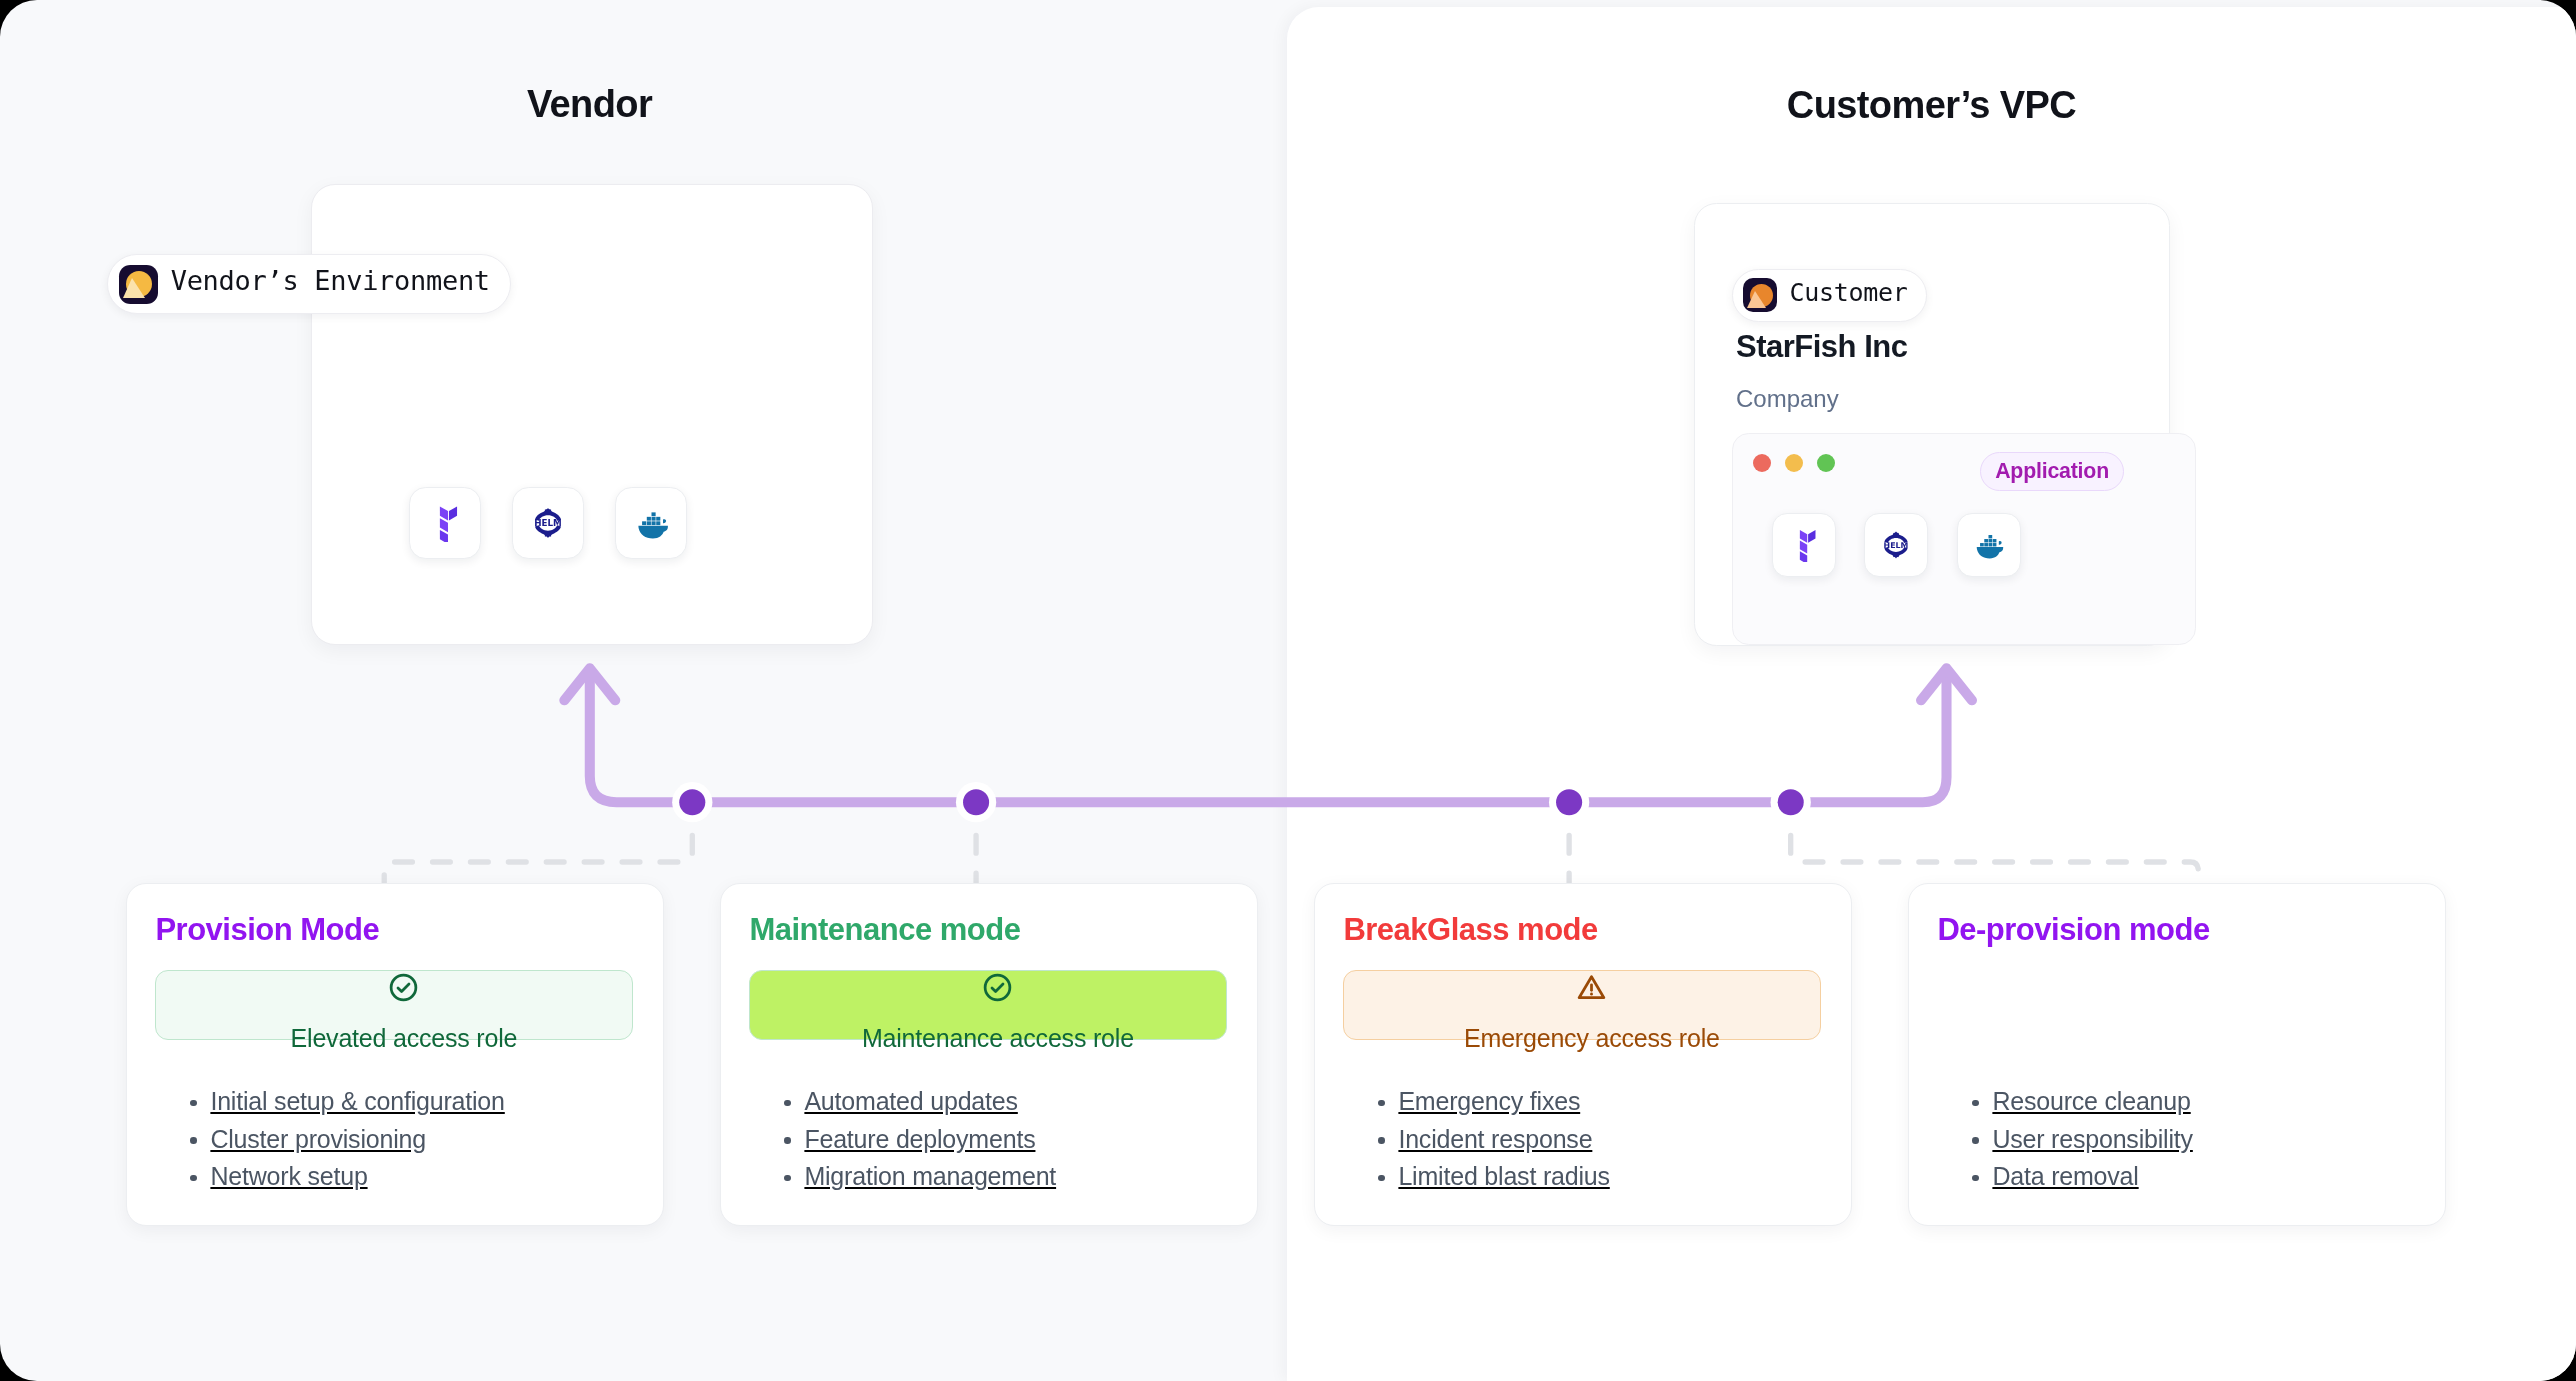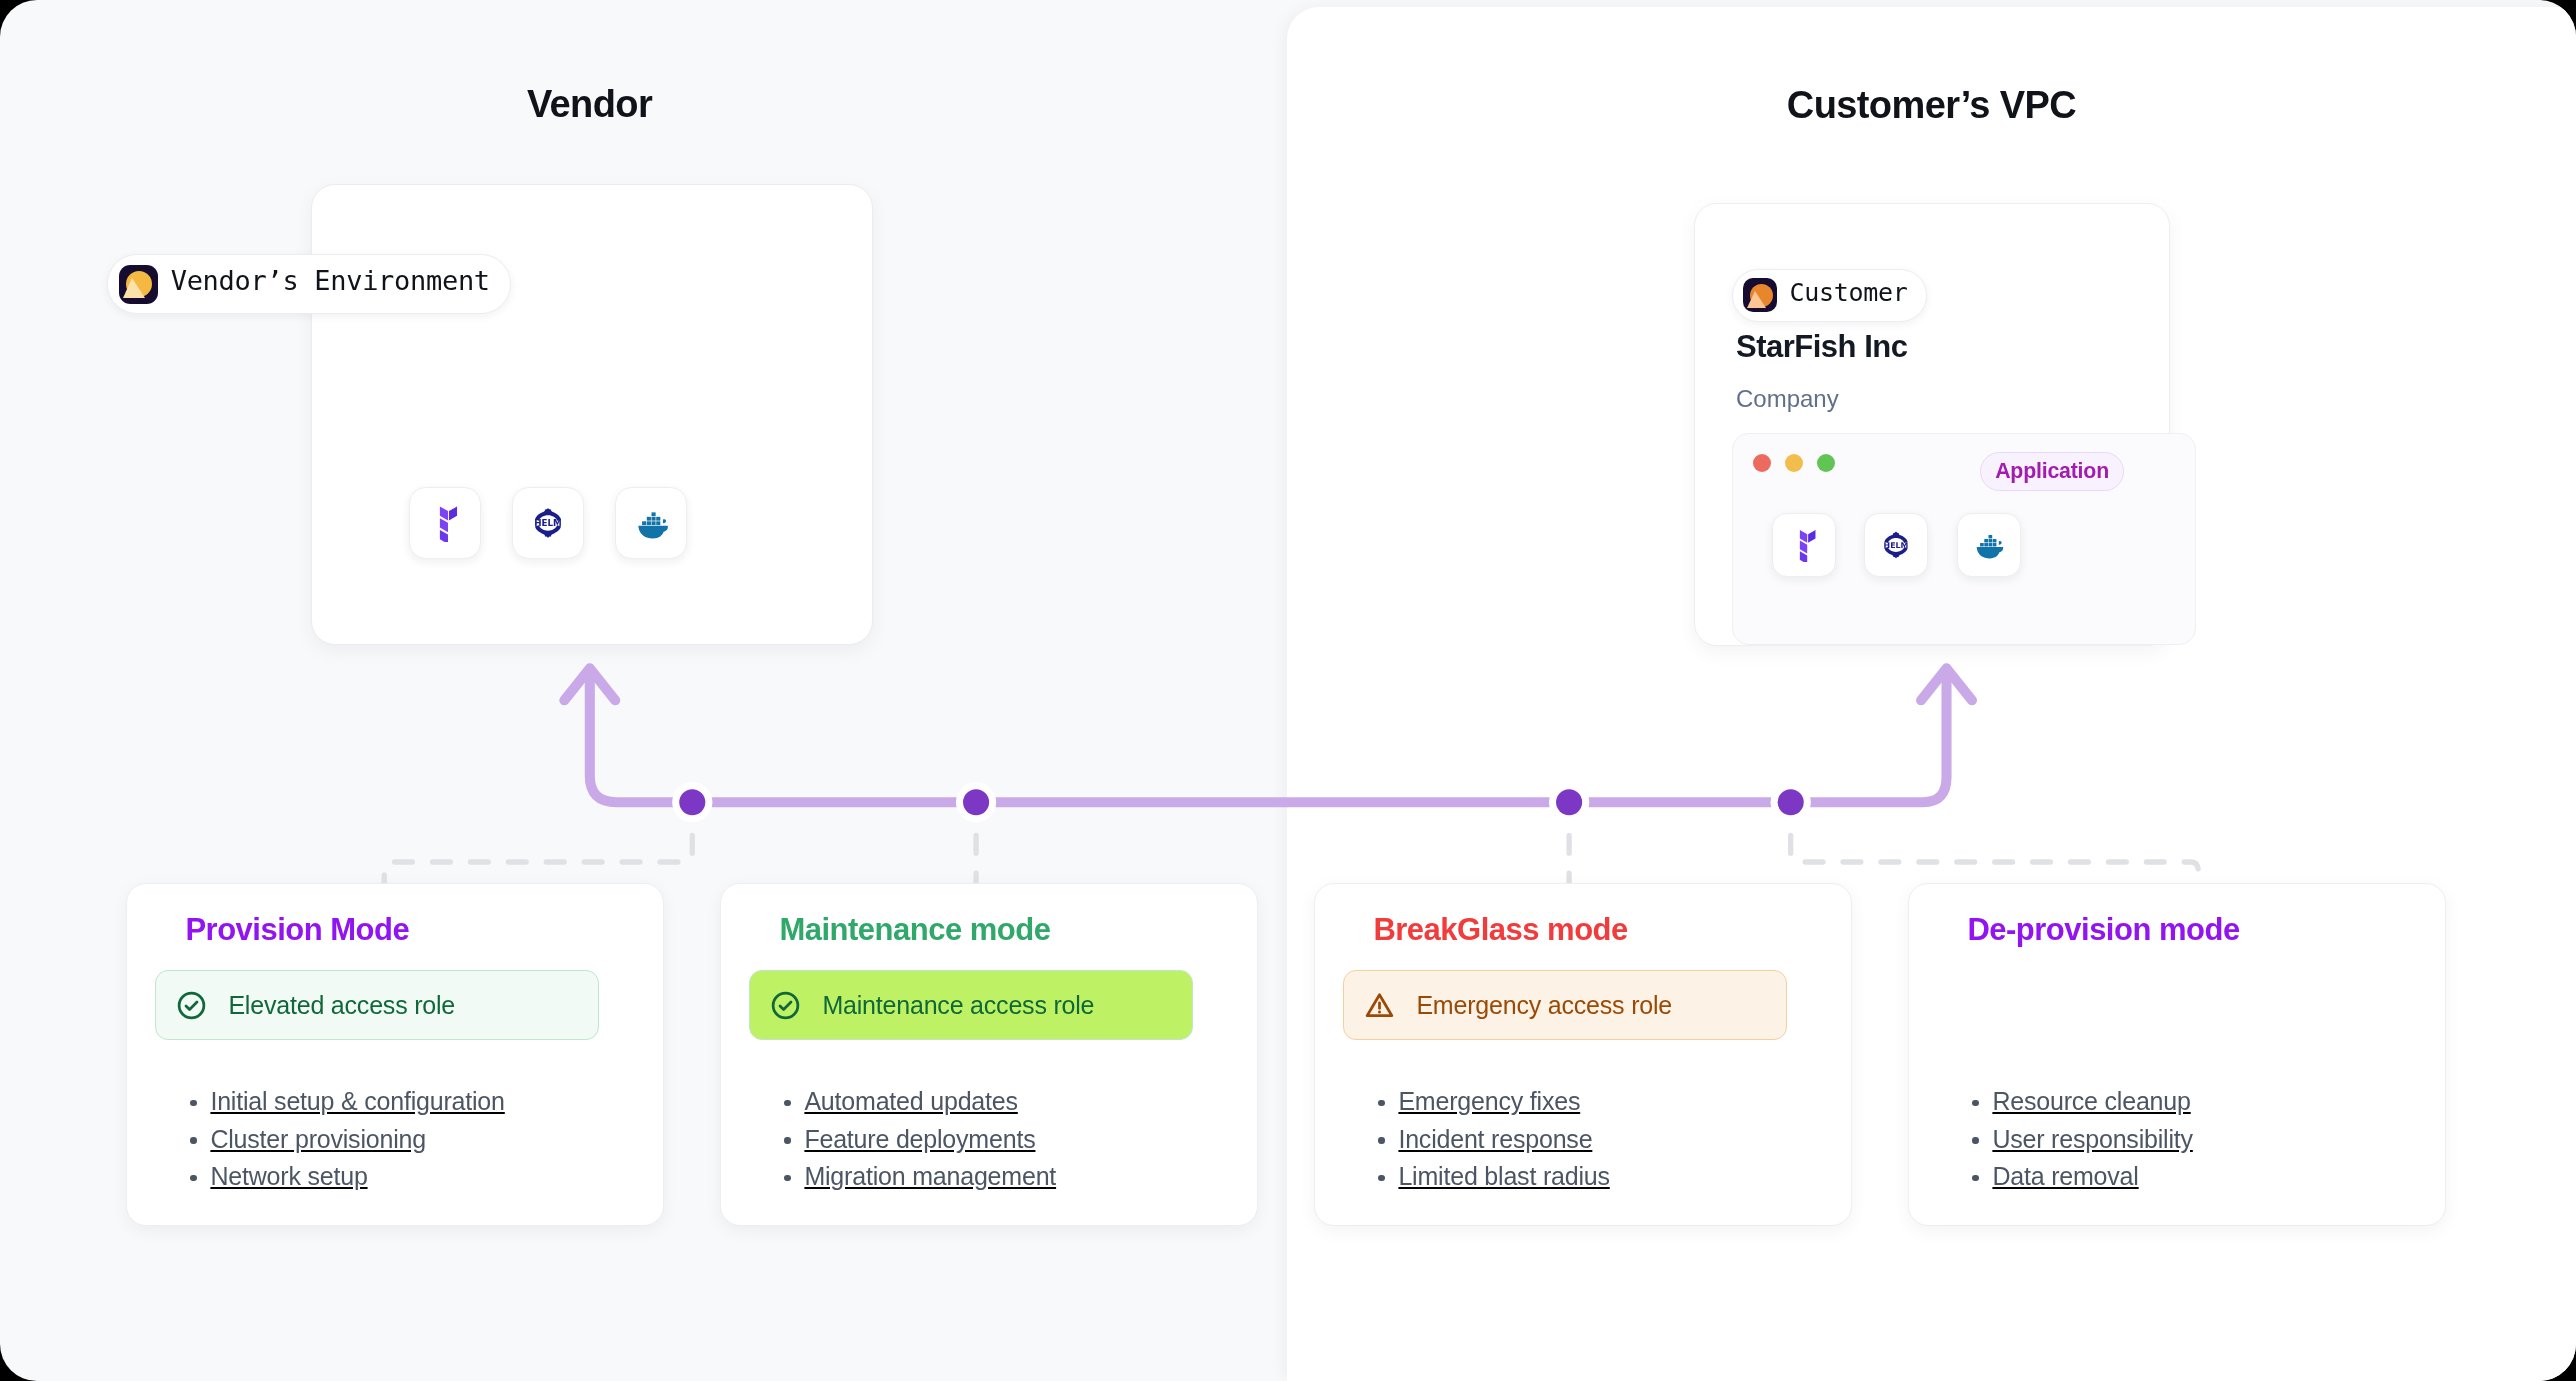--- a/index.html
+++ b/index.html
@@ -96,25 +96,25 @@
     position:absolute;top:883px;width:536px;height:341px;
     background:#fff;border:0.6px solid #eceef1;border-radius:20px;
     box-shadow:0 4.7px 16.6px rgba(16,24,40,.05);
   }
   #card-provision{left:126px;}
   #card-maintenance{left:720px;}
   #card-breakglass{left:1314px;}
   #card-deprovision{left:1908px;}
 
   .mode-title{position:absolute;left:28.4px;top:28.4px;font-size:31px;
-    font-weight:bold;letter-spacing:-0.5px;white-space:nowrap;margin-left:30px;}
-
-  .role-pill{position:absolute;left:28.4px;top:86px;width:444px;height:70px;
+    font-weight:bold;letter-spacing:-0.5px;white-space:nowrap;}
+
+  .role-pill{position:absolute;left:28.4px;top:86px;width:478px;height:70px;
     border-radius:13px;display:flex;align-items:center;gap:20px;
-    box-sizing:border-box;padding-left:19px;}
+    box-sizing:border-box;padding-left:19px;flex-direction:column;}
   .role-pill svg{flex:none;}
   .role-text{font-size:25px;letter-spacing:-0.2px;white-space:nowrap;}
 
   .bullets{position:absolute;left:39px;top:183px;margin:16px;padding:0;
     list-style:none;text-decoration:underline;}
   .bullets li{font-size:25px;color:#4b5563;line-height:1.5;
     position:relative;padding-left:28.4px;letter-spacing:-0.2px;white-space:nowrap;}
   .bullets li:before{content:"";position:absolute;left:8.3px;top:16.6px;
     width:6.5px;height:6.5px;border-radius:50%;background:#4b5563;}
 </style>

